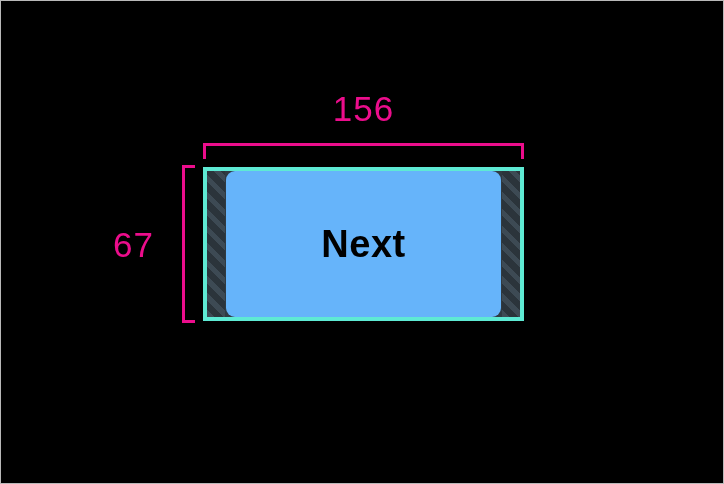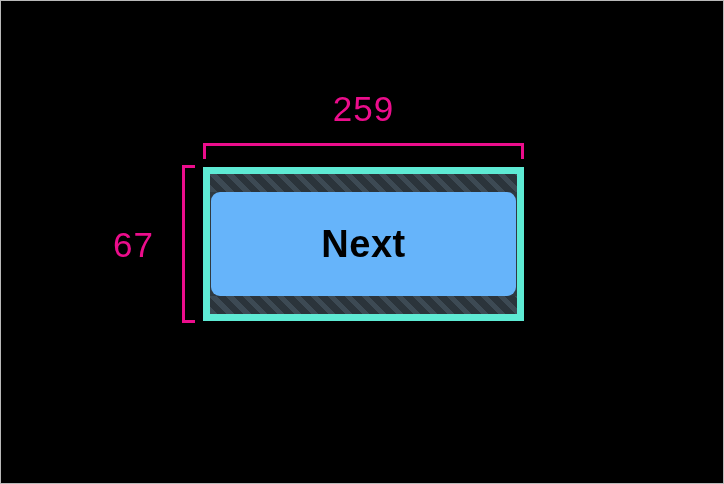--- a/index.html
+++ b/index.html
@@ -88,24 +88,24 @@
   }
 
   
   #element-box {
     position: absolute;
     left: 202px;
     top: 166px;
     width: 321px;
     height: 154px;
     box-sizing: border-box;
-    border: 7px solid #5eead4;
+    border: 4px solid #5eead4;
     background: #2f3a42;
     display: flex;
-    flex-direction: column;
+    flex-direction: row;
   }
 
   
   .padding-band {
     flex: 0 0 18px;
     background-color: #2f3a42;
     background-image: repeating-linear-gradient(
       45deg,
       #3d4a54 0px,
       #3d4a54 5px,
@@ -132,21 +132,21 @@
     line-height: 1;
     letter-spacing: 0.5px;
     user-select: none;
   }
 </style>
 </head>
 <body>
 
 <div id="stage">
 
-  <div class="dim-label" id="width-label">259</div>
+  <div class="dim-label" id="width-label">156</div>
 
   <div class="bracket-line" id="width-bracket-bar"></div>
   <div class="bracket-line" id="width-bracket-cap-left"></div>
   <div class="bracket-line" id="width-bracket-cap-right"></div>
 
   <div class="dim-label" id="height-label">67</div>
 
   <div class="bracket-line" id="height-bracket-bar"></div>
   <div class="bracket-line" id="height-bracket-cap-top"></div>
   <div class="bracket-line" id="height-bracket-cap-bottom"></div>

